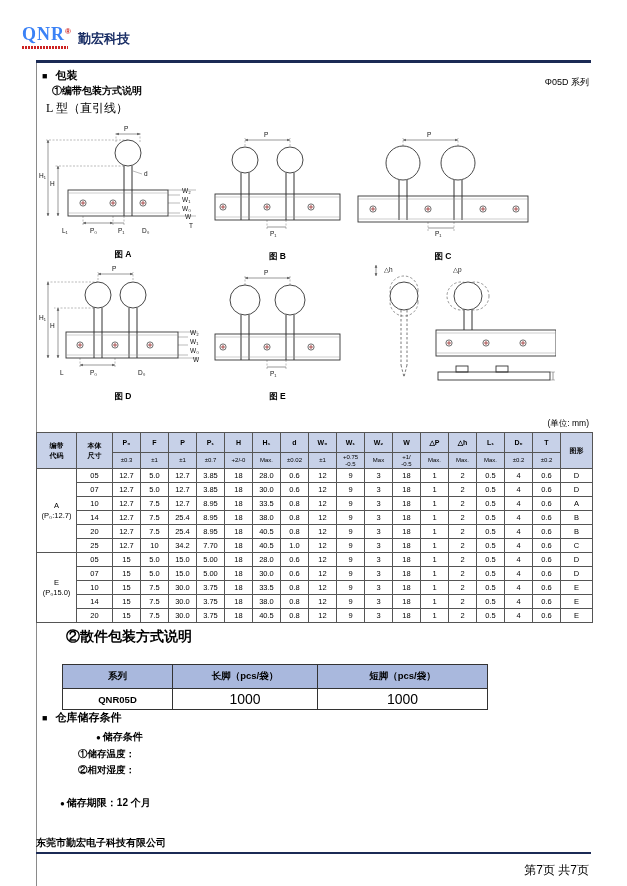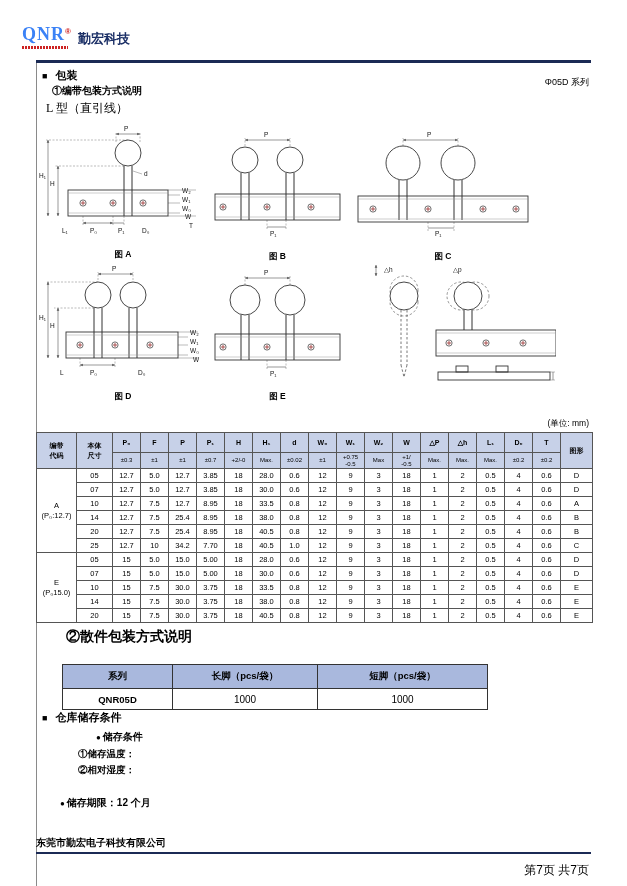--- a/index.html
+++ b/index.html
@@ -40,21 +40,21 @@
   .spec thead th{background:#c7d1e8;font-size:7px;font-weight:bold;white-space:pre-line;}
   .spec thead tr:first-child th{height:19px;}
   .spec thead th.tol{font-size:6px;font-weight:normal;height:15px;line-height:1.1;}
   .spec td{font-size:7.5px;height:13px;}
   .group-cell{white-space:pre-line;font-size:7px;line-height:1.3;}
   
   .h2b{position:absolute;left:42px;top:628px;font-size:14px;font-weight:bold;margin-left:24px;}
   .bulk{position:absolute;left:62px;top:664px;border-collapse:collapse;table-layout:fixed;}
   .bulk th,.bulk td{border:1px solid #333;text-align:center;}
   .bulk th{background:#a9b8dd;font-size:9.5px;height:21px;font-weight:bold;}
-  .bulk td{font-size:10px;height:18px;}
+  .bulk td{font-size:14px;height:18px;}
   .bulk td.series-name{font-weight:bold;font-size:9.5px;}
   
   .h1b{position:absolute;left:42px;top:710px;font-size:11px;font-weight:bold;}
   .h1b .sq{font-size:9px;margin-right:8px;}
   .dot-line{position:absolute;font-size:10px;font-weight:bold;}
   .dot-line .dot{font-size:8px;margin-right:2px;}
   .sub-item{position:absolute;left:78px;font-size:9.5px;font-weight:bold;}
   
   .company{position:absolute;left:36px;top:836px;font-size:10px;font-weight:bold;}
   .footer-rule{position:absolute;left:36px;top:852px;width:555px;height:2px;background:#1b2a55;}

